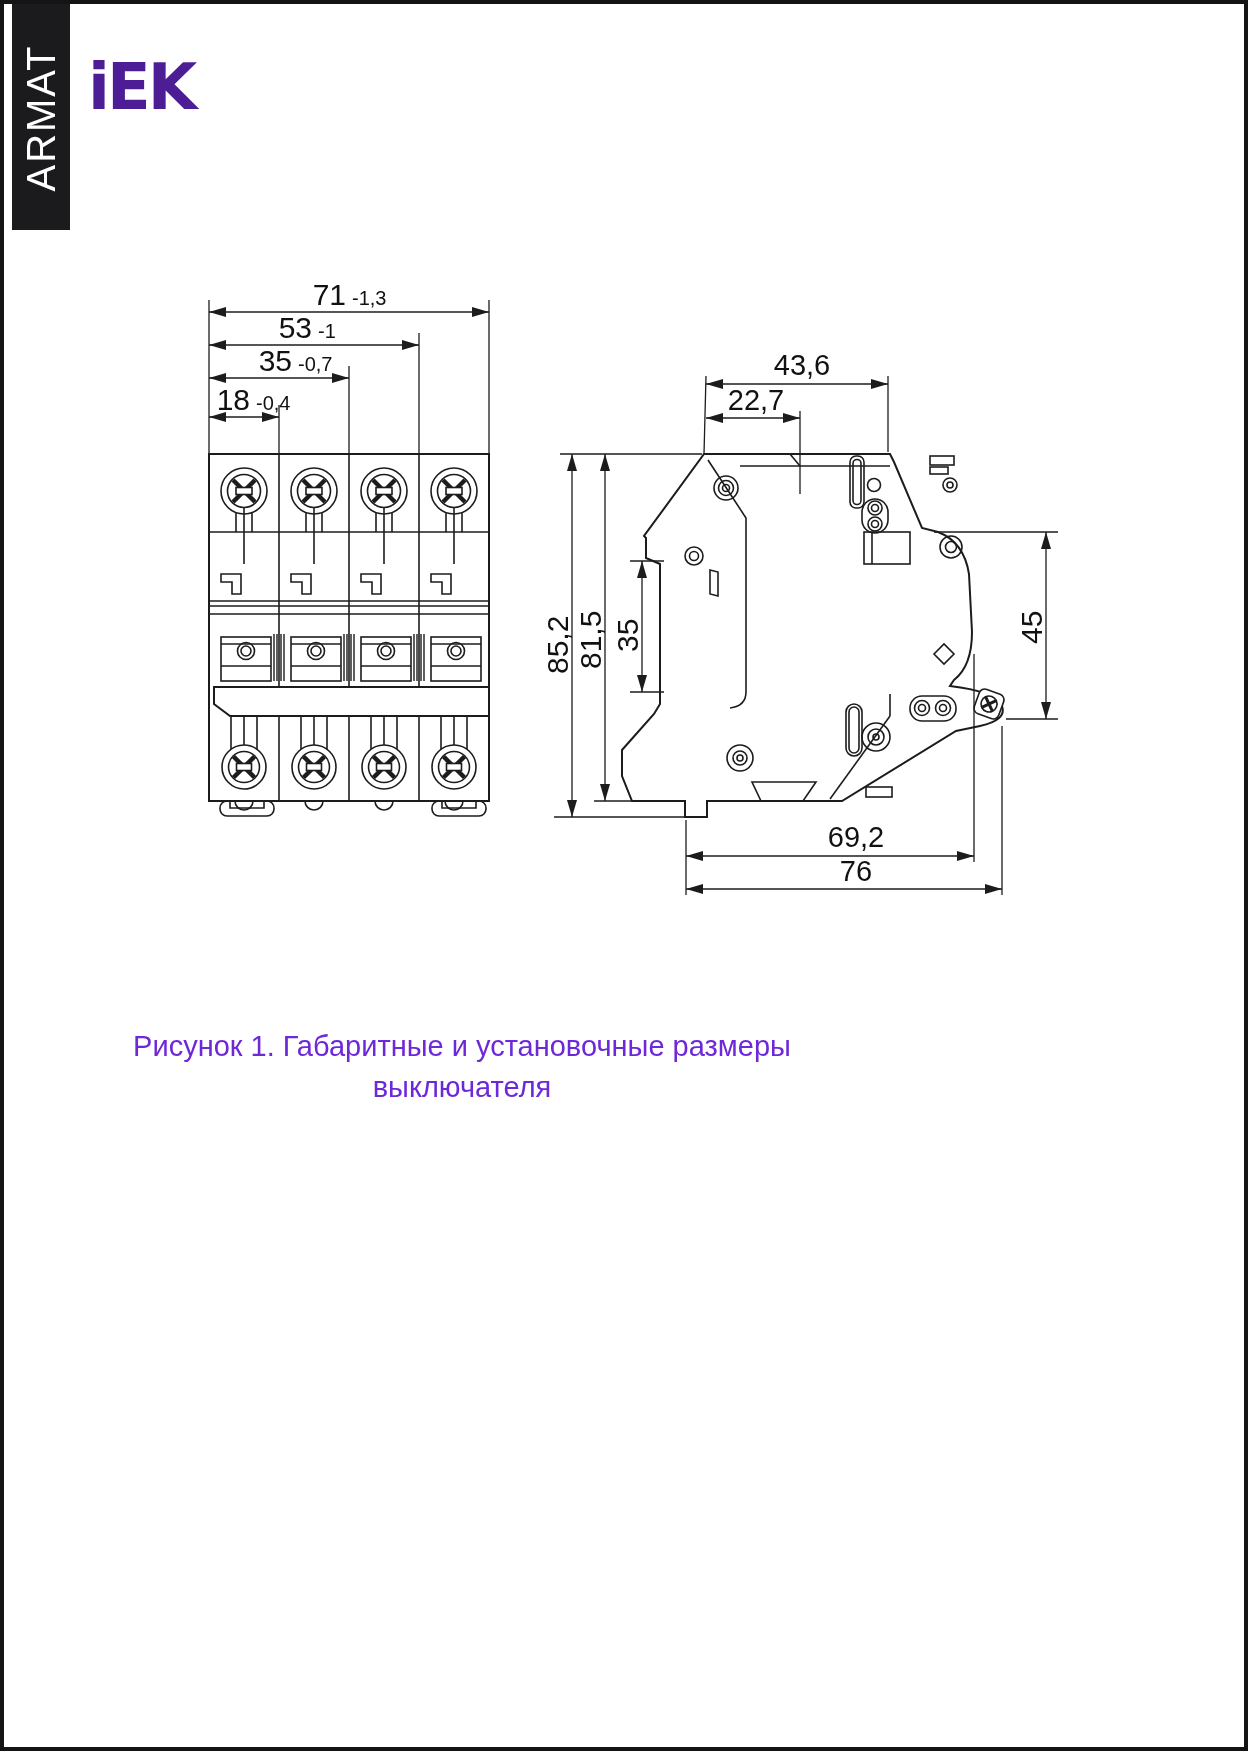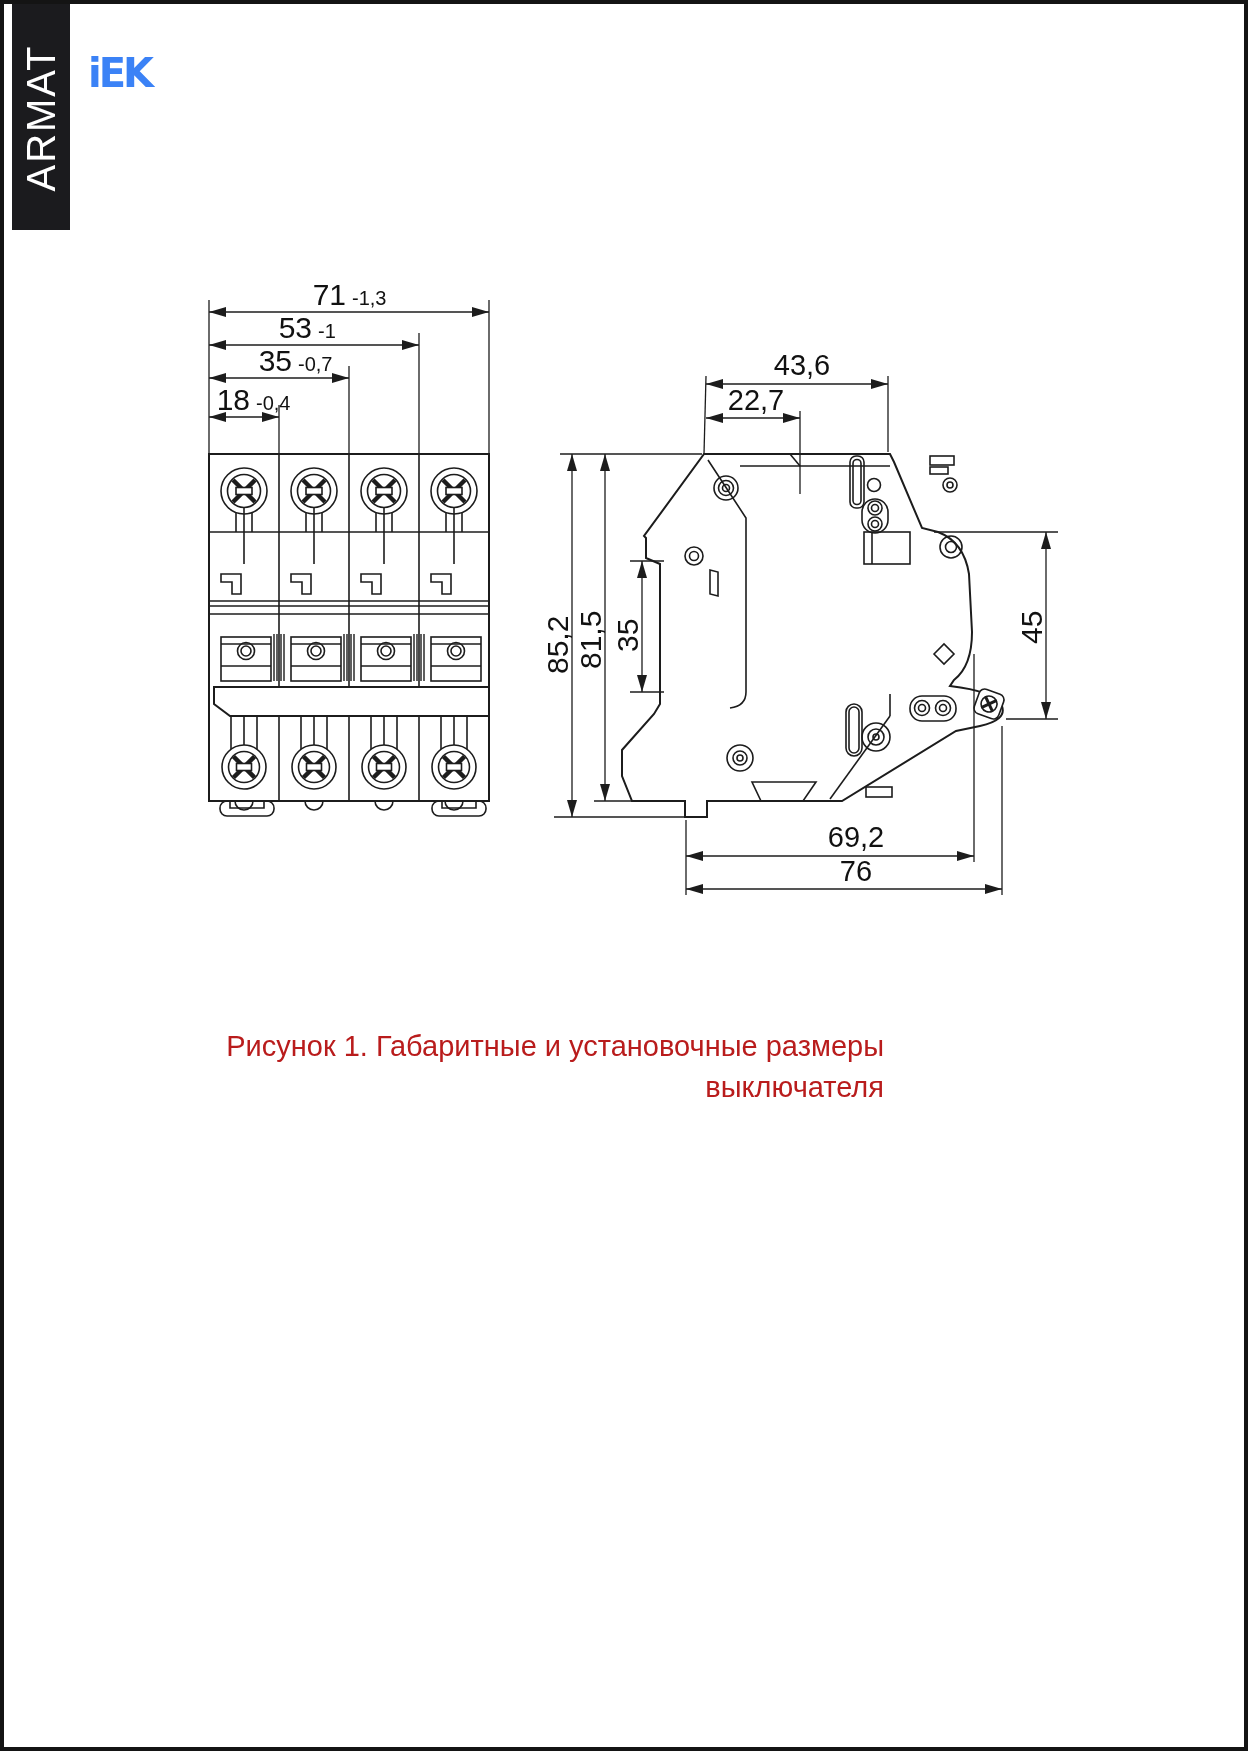--- a/index.html
+++ b/index.html
@@ -19,32 +19,32 @@
   }
   .banner-text{
     position:absolute;left:29px;top:118px;
     transform:translate(-50%,-50%) rotate(-90deg);
     color:#ffffff;font-size:40px;letter-spacing:2px;white-space:nowrap;
     font-family:"Liberation Sans",sans-serif;
   }
   .iek{
     position:absolute;left:84px;top:46px;
     font-family:"DejaVu Sans",sans-serif;
-    font-weight:900;font-size:40px;letter-spacing:-3px;color:#3b82f6;
+    font-weight:900;font-size:64px;letter-spacing:-3px;color:#4c1d95;
   }
   
   .drawing{position:absolute;left:0;top:230px;}
   .dv{font:30px "Liberation Sans",sans-serif;fill:#111;stroke:none;}
   .dt{font:20px "Liberation Sans",sans-serif;fill:#111;stroke:none;}
   .ds{font:29px "Liberation Sans",sans-serif;fill:#111;stroke:none;}
   .ar{fill:#1c1c1c;stroke:none;}
   
   .caption{
-    position:absolute;left:70px;top:1022px;width:810px;
-    text-align:right;font-size:29px;line-height:41px;color:#b91c1c;
+    position:absolute;left:53px;top:1022px;width:810px;
+    text-align:center;font-size:29px;line-height:41px;color:#6d28d9;
   }
 </style>
 </head>
 <body>
 
 <div class="page">
 
   <div class="banner">
     <span class="banner-text">ARMAT</span>
   </div>

